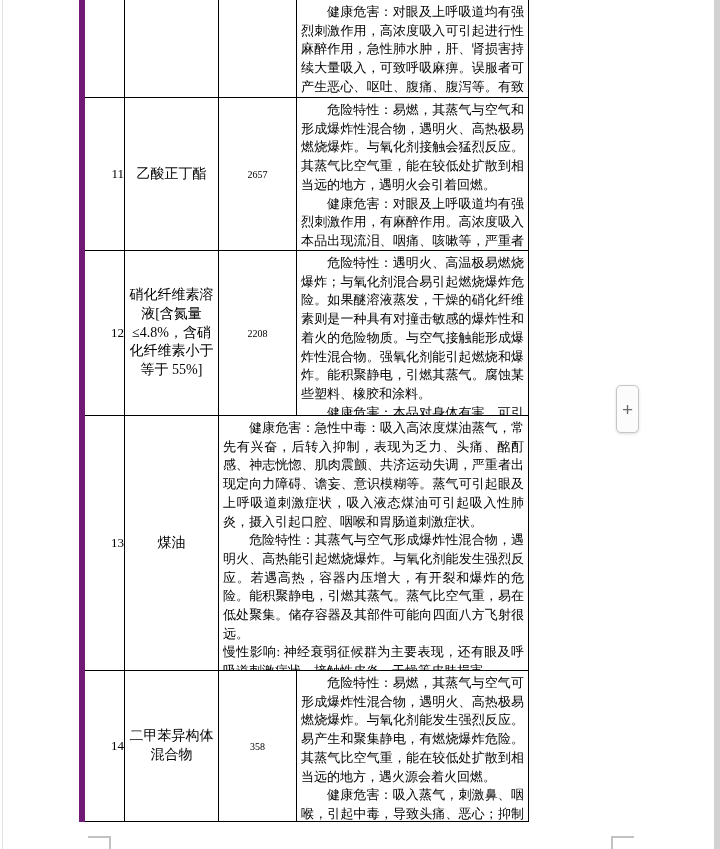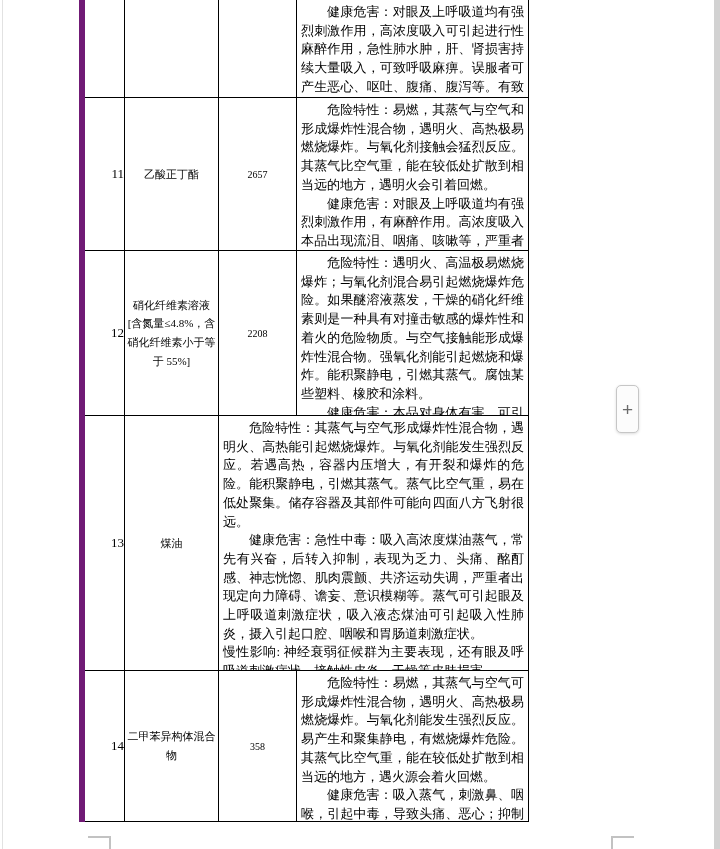--- a/index.html
+++ b/index.html
@@ -13,21 +13,21 @@
   .scrollbar-track{position:absolute;right:0;top:0;width:6px;height:849px;background:#d2d2d2;}
 
   .hazard-table{
     position:absolute;left:79px;top:0;width:450px;
     border-left:6px solid #701a75;border-right:1px solid #000;
     box-sizing:border-box;
   }
   .t-row{display:flex;border-bottom:1px solid #000;box-sizing:border-box;overflow:hidden;}
   .cell{box-sizing:border-box;overflow:hidden;}
   .c-num {flex:0 0 40px;border-right:1px solid #000;display:flex;align-items:center;justify-content:flex-end;font-size:13px;}
-  .c-name{flex:0 0 94px;border-right:1px solid #000;display:flex;align-items:center;justify-content:center;text-align:center;font-size:11px;line-height:18.7px;padding:0 2px;}
+  .c-name{flex:0 0 94px;border-right:1px solid #000;display:flex;align-items:center;justify-content:center;text-align:center;font-size:14px;line-height:18.7px;padding:0 2px;}
   .c-code{flex:0 0 78px;border-right:1px solid #000;display:flex;align-items:center;justify-content:center;font-size:10px;}
   .c-desc{flex:1 1 auto;font-size:13px;line-height:18.7px;text-align:justify;padding:3px 4px 0 4px;}
   .c-desc p{margin:0;text-indent:2em;}
   .c-desc p.no-indent{text-indent:0;}
 
   .corner{position:absolute;width:21px;height:13px;top:836px;}
   .corner-left{left:88px;border-top:2px solid #c2c2c2;border-right:2px solid #c2c2c2;}
   .corner-right{left:611px;border-top:2px solid #c2c2c2;border-left:2px solid #c2c2c2;}
 
   .insert-btn{
@@ -85,22 +85,22 @@
       </div>
     </div>
     <div class="t-row" style="height: 255px;">
       <div class="cell c-num">
         <span>13</span>
       </div>
       <div class="cell c-name">
         <span>煤油</span>
       </div>
       <div class="cell c-desc">
+        <p>健康危害：急性中毒：吸入高浓度煤油蒸气，常先有兴奋，后转入抑制，表现为乏力、头痛、酩酊感、神志恍惚、肌肉震颤、共济运动失调，严重者出现定向力障碍、谵妄、意识模糊等。蒸气可引起眼及上呼吸道刺激症状，吸入液态煤油可引起吸入性肺炎，摄入引起口腔、咽喉和胃肠道刺激症状。</p>
         <p>危险特性：其蒸气与空气形成爆炸性混合物，遇明火、高热能引起燃烧爆炸。与氧化剂能发生强烈反应。若遇高热，容器内压增大，有开裂和爆炸的危险。能积聚静电，引燃其蒸气。蒸气比空气重，易在低处聚集。储存容器及其部件可能向四面八方飞射很远。</p>
-        <p>健康危害：急性中毒：吸入高浓度煤油蒸气，常先有兴奋，后转入抑制，表现为乏力、头痛、酩酊感、神志恍惚、肌肉震颤、共济运动失调，严重者出现定向力障碍、谵妄、意识模糊等。蒸气可引起眼及上呼吸道刺激症状，吸入液态煤油可引起吸入性肺炎，摄入引起口腔、咽喉和胃肠道刺激症状。</p>
         <p class="no-indent">慢性影响: 神经衰弱征候群为主要表现，还有眼及呼吸道刺激症状，接触性皮炎、干燥等皮肤损害。</p>
       </div>
     </div>
     <div class="t-row" style="height: 151px;">
       <div class="cell c-num">
         <span>14</span>
       </div>
       <div class="cell c-name">
         <span>二甲苯异构体混合物</span>
       </div>

